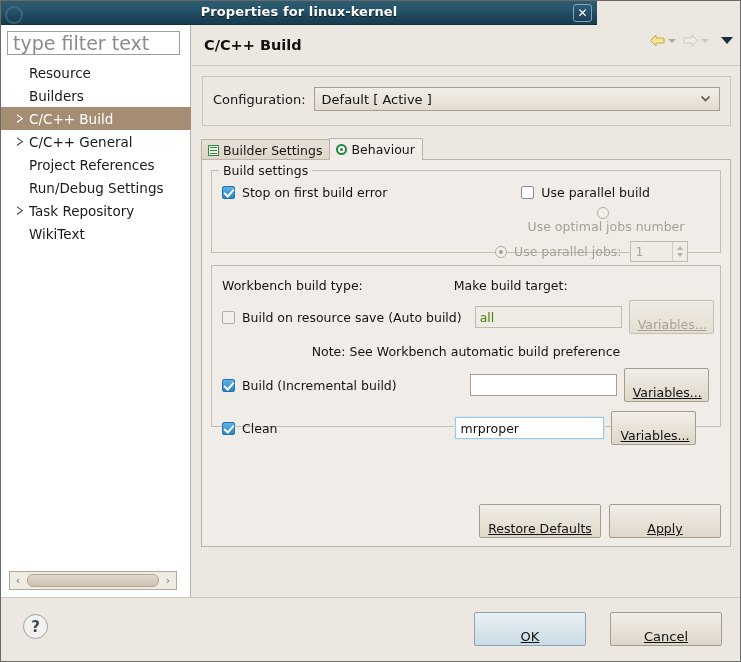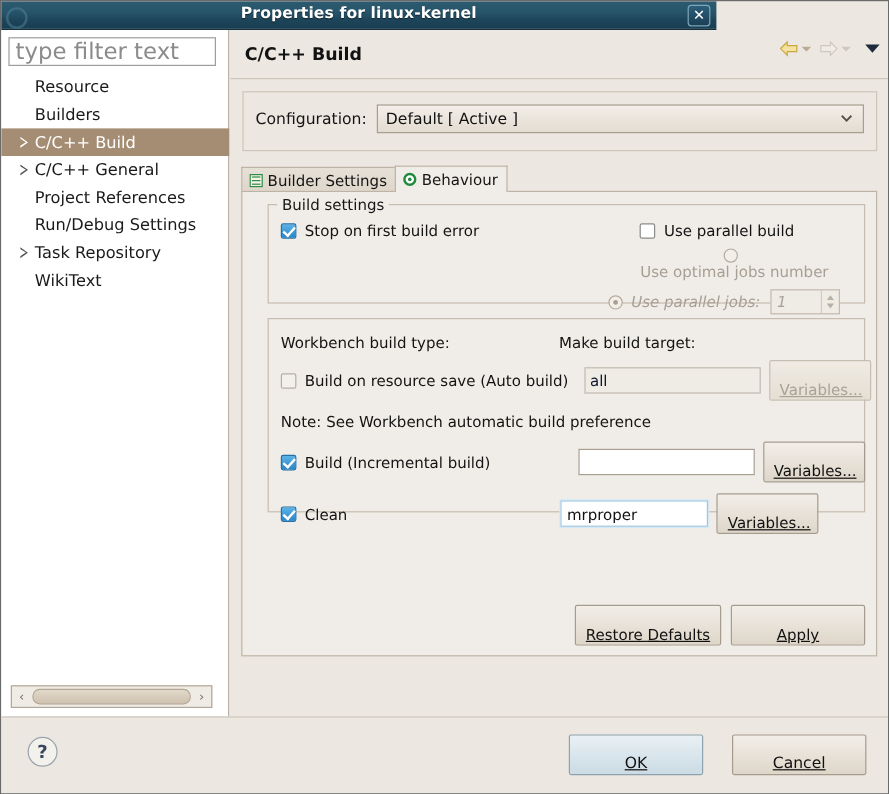--- a/index.html
+++ b/index.html
@@ -259,21 +259,20 @@
     position: relative;
     top: -1px;
   }
 
   
   .group {
     border: 1px solid #c6bdb0;
     margin-bottom: 12px;
     position: relative;
     padding: 12px 10px 10px 10px;
-    margin-left: 12px;
   }
   .group > .legend {
     position: absolute; top: -8px; left: 7px;
     background: #f0ece7;
     padding: 0 4px;
     font-size: 12.5px; color: #171717;
   }
   .row { display: flex; align-items: center; }
 
   
@@ -321,21 +320,21 @@
 
   .txt {
     height: 22px;
     border: 1px solid #a79e90;
     background: #ffffff;
     font-size: 12.5px; color: #111;
     padding: 0 4px;
     font-family: "DejaVu Sans", "Liberation Sans", sans-serif;
     outline: none;
   }
-  .txt.dis { background: #efece6; border-color: #c2bab0; color: #0f172a; }
+  .txt.dis { background: #efece6; border-color: #c2bab0; color: #4d7c0f; }
   .txt.focus {
     border: 1px solid #9fc7e0;
     box-shadow: 0 0 0 1px #d6e8f3;
   }
 
   .btn {
     height: 24px;
     border: 1px solid #a59c8e;
     background: linear-gradient(to bottom, #f2eee8, #ded6c9);
     font-size: 12.5px; color: #111;
@@ -530,21 +529,21 @@
             <div class="cb"></div>
             <span class="lbl">Use parallel build</span>
           </div>
         </div>
 
         <div class="row" style="margin-top:7px; margin-left:273px;flex-direction:column;">
           <div class="rb"></div>
           <span class="lbl dis">Use optimal jobs number</span>
         </div>
 
-        <div class="row" style="margin-top:7px; margin-left:273px;font-style:italic;">
+        <div class="row" style="margin-top:7px; margin-left:273px;">
           <div class="rb sel"></div>
           <span class="lbl dis">Use parallel jobs:</span>
           <div class="spin" style="margin-left:8px;">
             <span>1</span>
             <div class="spin-btns">
               <span class="spin-up"></span>
               <span class="spin-dn"></span>
             </div>
           </div>
         </div>
@@ -557,35 +556,35 @@
           <span class="lbl plain" style="margin-left:91px;">Make build target:</span>
         </div>
 
         <div class="row" style="margin-top:7px;">
           <div class="cb dis"></div>
           <span class="lbl">Build on resource save (Auto build)</span>
           <input class="txt dis" style="width: 147px; margin-left: 13px;" type="text" readonly="" value="all">
           <button class="btn dis" style="margin-left:7px; width:85px;">Variables...</button>
         </div>
 
-        <div class="row" style="margin-top:10px;">
+        <div class="row" style="margin-top:10px;justify-content:center;">
           <span class="lbl plain">Note: See Workbench automatic build preference</span>
         </div>
 
         <div class="row" style="margin-top:9px;">
           <div class="cb checked"></div>
           <span class="lbl">Build (Incremental build)</span>
           <input class="txt" style="width: 147px; margin-left: 73px;" type="text" value="">
           <button class="btn" style="margin-left:7px; width:85px;">Variables...</button>
         </div>
 
         <div class="row" style="margin-top:9px;">
           <div class="cb checked"></div>
           <span class="lbl">Clean</span>
-          <input class="txt focus" style="width: 123px; margin-left: 178px;" type="text" value="mrproper">
+          <input class="txt focus" style="width: 149px; margin-left: 178px;" type="text" value="mrproper">
           <button class="btn" style="margin-left:7px; width:85px;">Variables...</button>
         </div>
       </div>
 
       <div class="actionbar">
         <button class="btn" style="width:122px; height:26px;">
           <span>Restore </span><span class="u">D</span><span>efaults</span>
         </button>
         <button class="btn" style="width:112px; height:26px;">
           <span class="u">A</span><span>pply</span>

